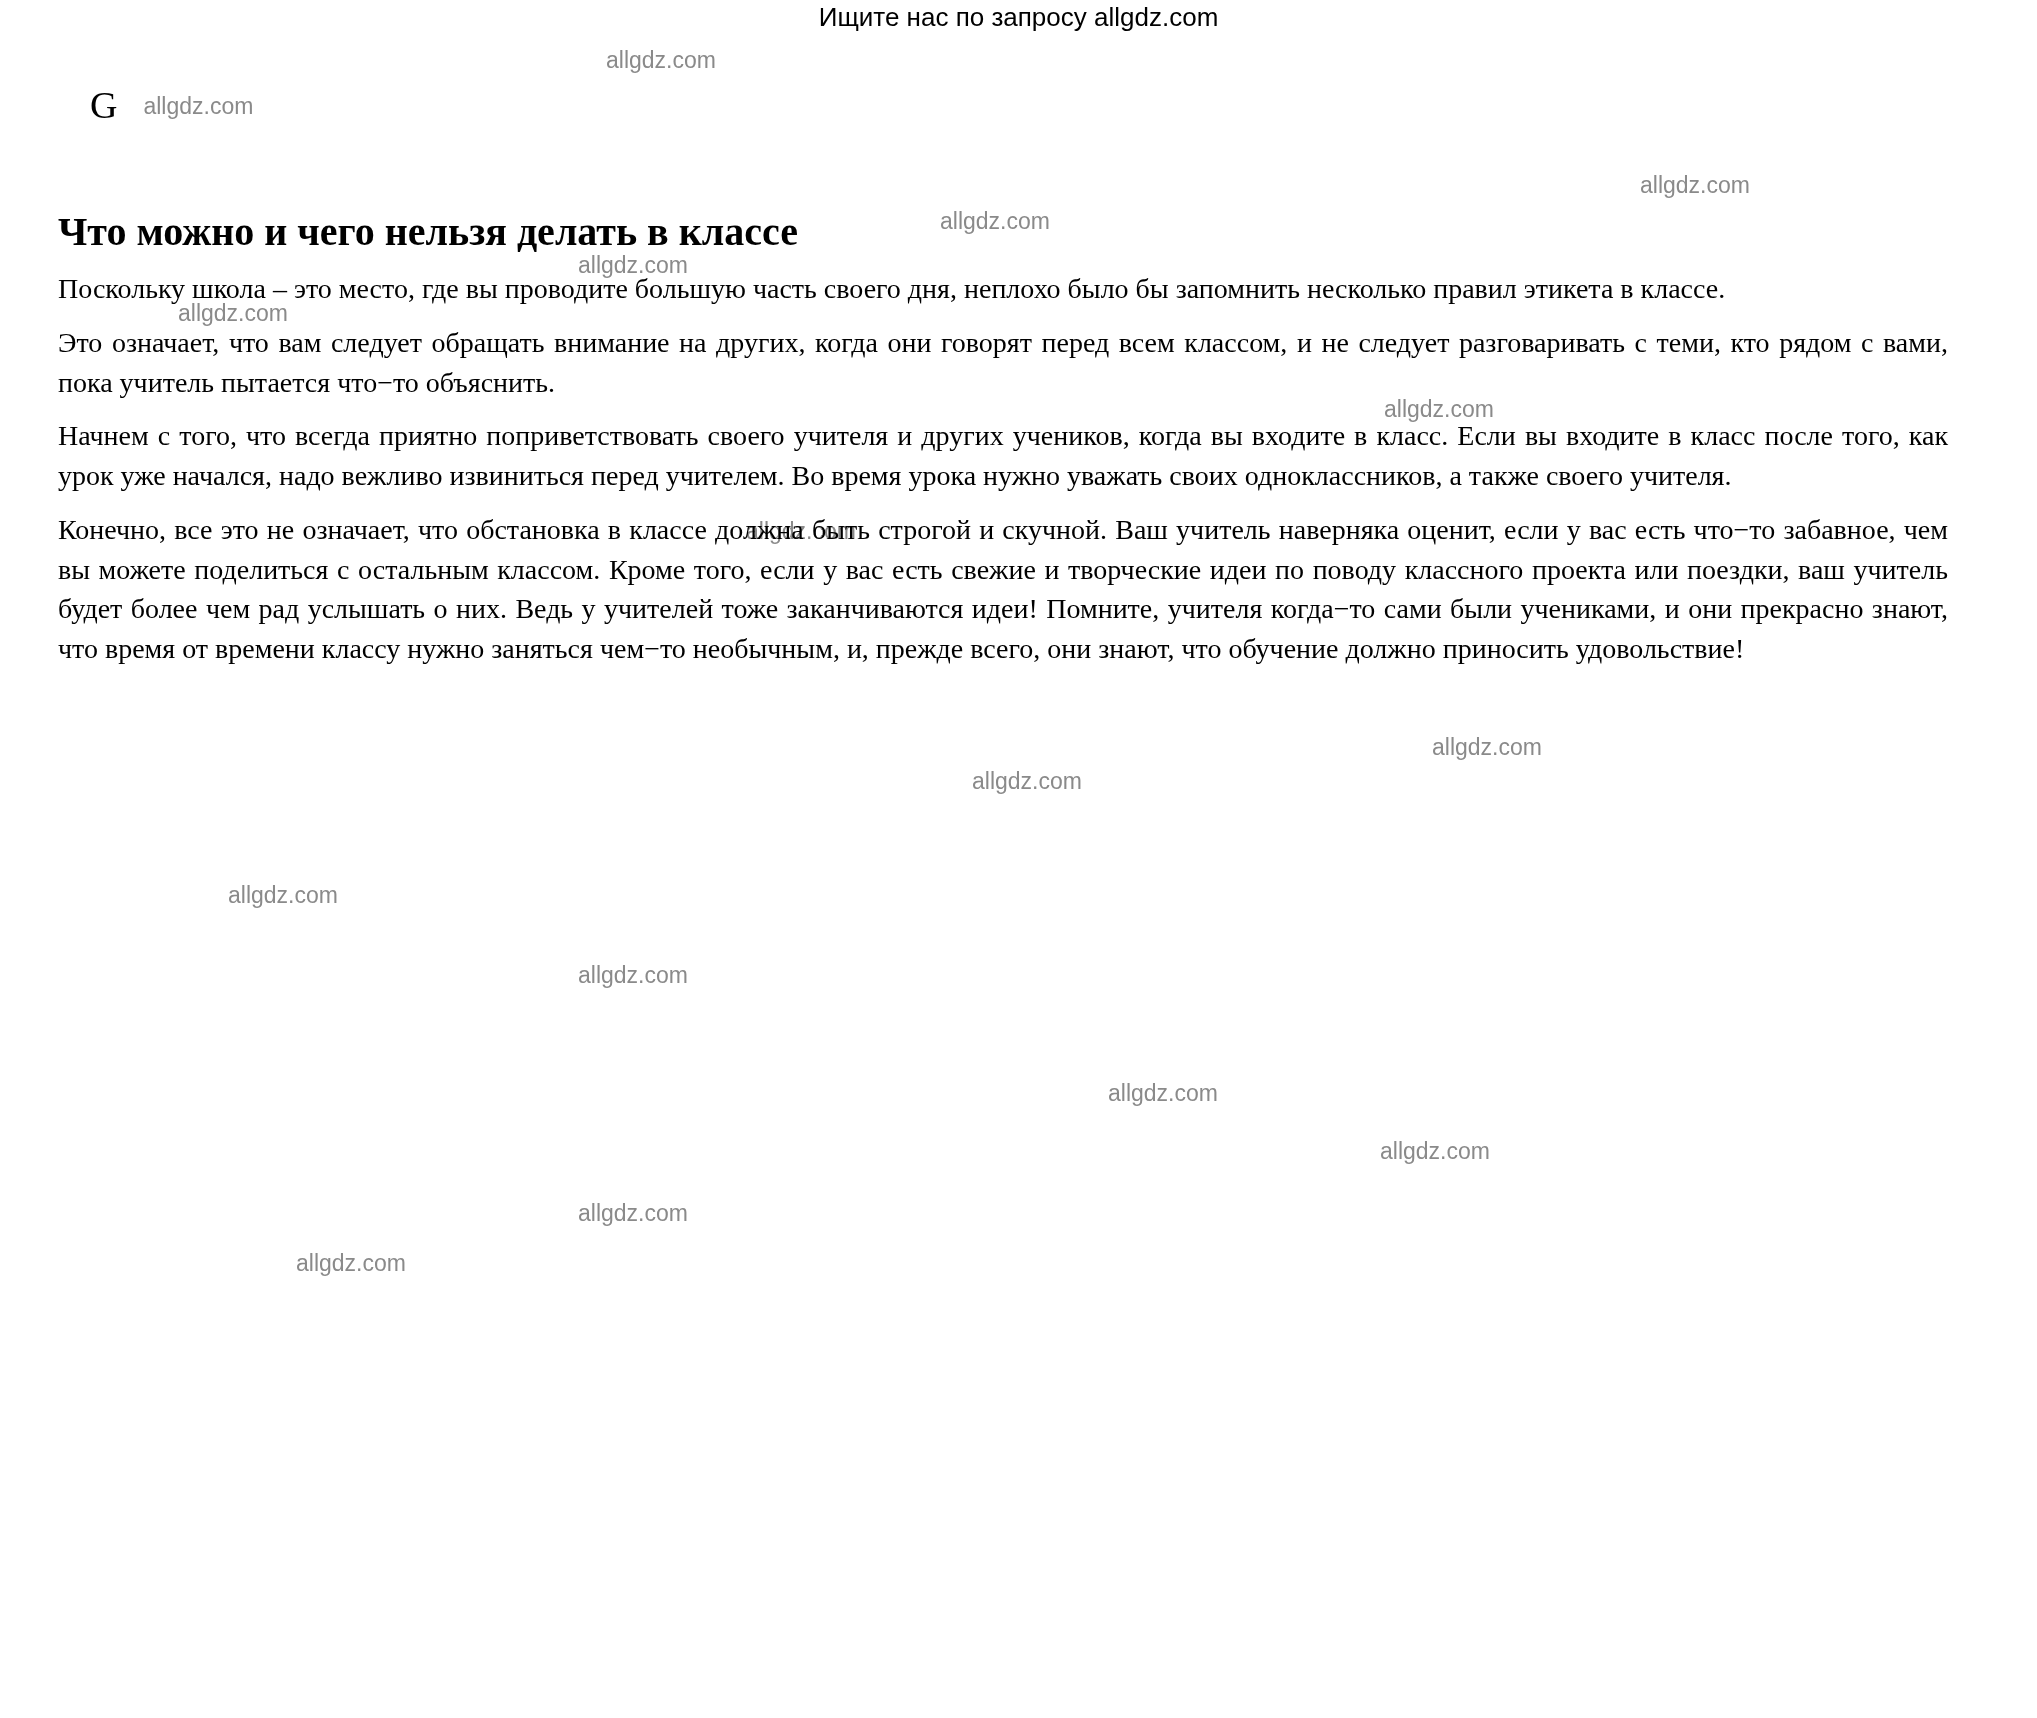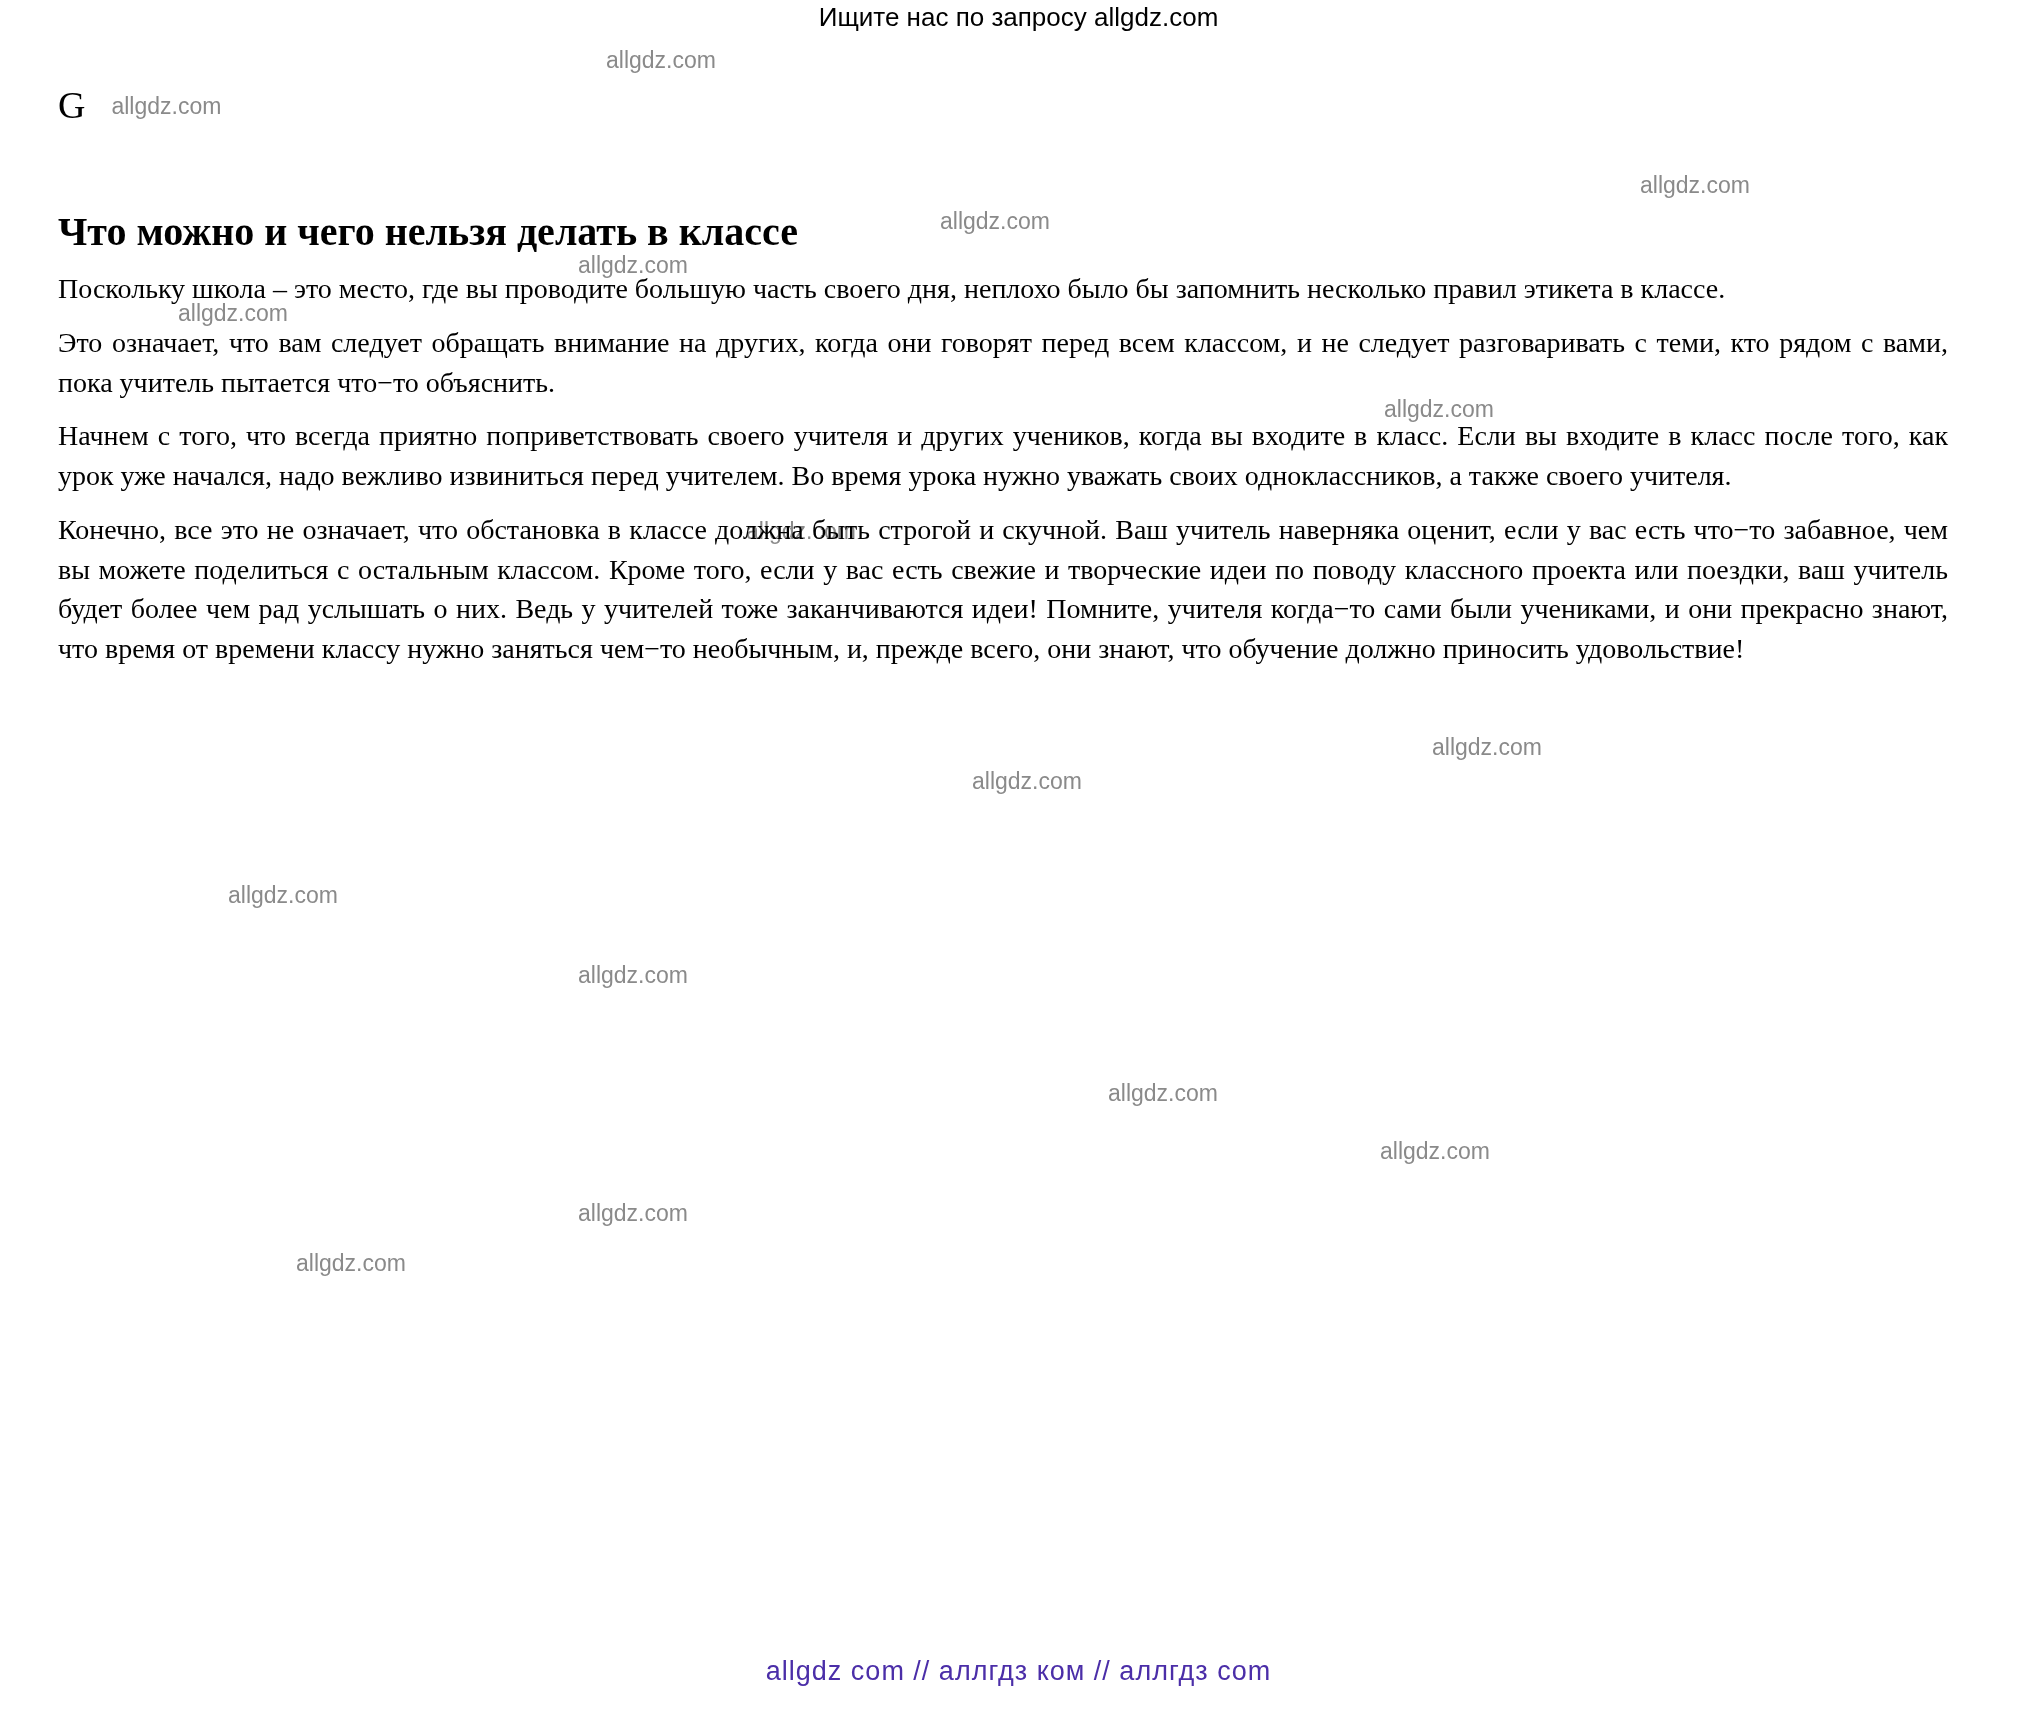--- a/index.html
+++ b/index.html
@@ -55,20 +55,21 @@
   
   .content {
     position: absolute;
     left: 58px;
     top: 86px;
     width: 1930px;
   }
   .task-head {
     position: relative;
     height: 46px;
+    margin-left: 32px;
   }
   .task-letter {
     font-size: 38px;
     font-family: "Liberation Serif", serif;
     line-height: 1;
   }
   .task-letter-wm {
     font-family: "Liberation Sans", sans-serif;
     font-size: 23px;
     color: #8a8a8a;
@@ -133,15 +134,14 @@
 
     <div class="subtitle">Что можно и чего нельзя делать в классе</div>
 
     <div class="para nojust">Поскольку школа – это место, где вы проводите большую часть своего дня, неплохо было бы запомнить несколько правил этикета в классе.</div>
     <div class="para">Это означает, что вам следует обращать внимание на других, когда они говорят перед всем классом, и не следует разговаривать с теми, кто рядом с вами, пока учитель пытается что−то объяснить.</div>
     <div class="para">Начнем с того, что всегда приятно поприветствовать своего учителя и других учеников, когда вы входите в класс. Если вы входите в класс после того, как урок уже начался, надо вежливо извиниться перед учителем. Во время урока нужно уважать своих одноклассников, а также своего учителя.</div>
     <div class="para">Конечно, все это не означает, что обстановка в классе должна быть строгой и скучной. Ваш учитель наверняка оценит, если у вас есть что−то забавное, чем вы можете поделиться с остальным классом. Кроме того, если у вас есть свежие и творческие идеи по поводу классного проекта или поездки, ваш учитель будет более чем рад услышать о них. Ведь у учителей тоже заканчиваются идеи! Помните, учителя когда−то сами были учениками, и они прекрасно знают, что время от времени классу нужно заняться чем−то необычным, и, прежде всего, они знают, что обучение должно приносить удовольствие!</div>
 
   </div>
 
-  <div class="wm-footer">allgdz com  //  аллгдз ком  //  аллгдз com</div>
 
 </div>
 
 </body></html>

